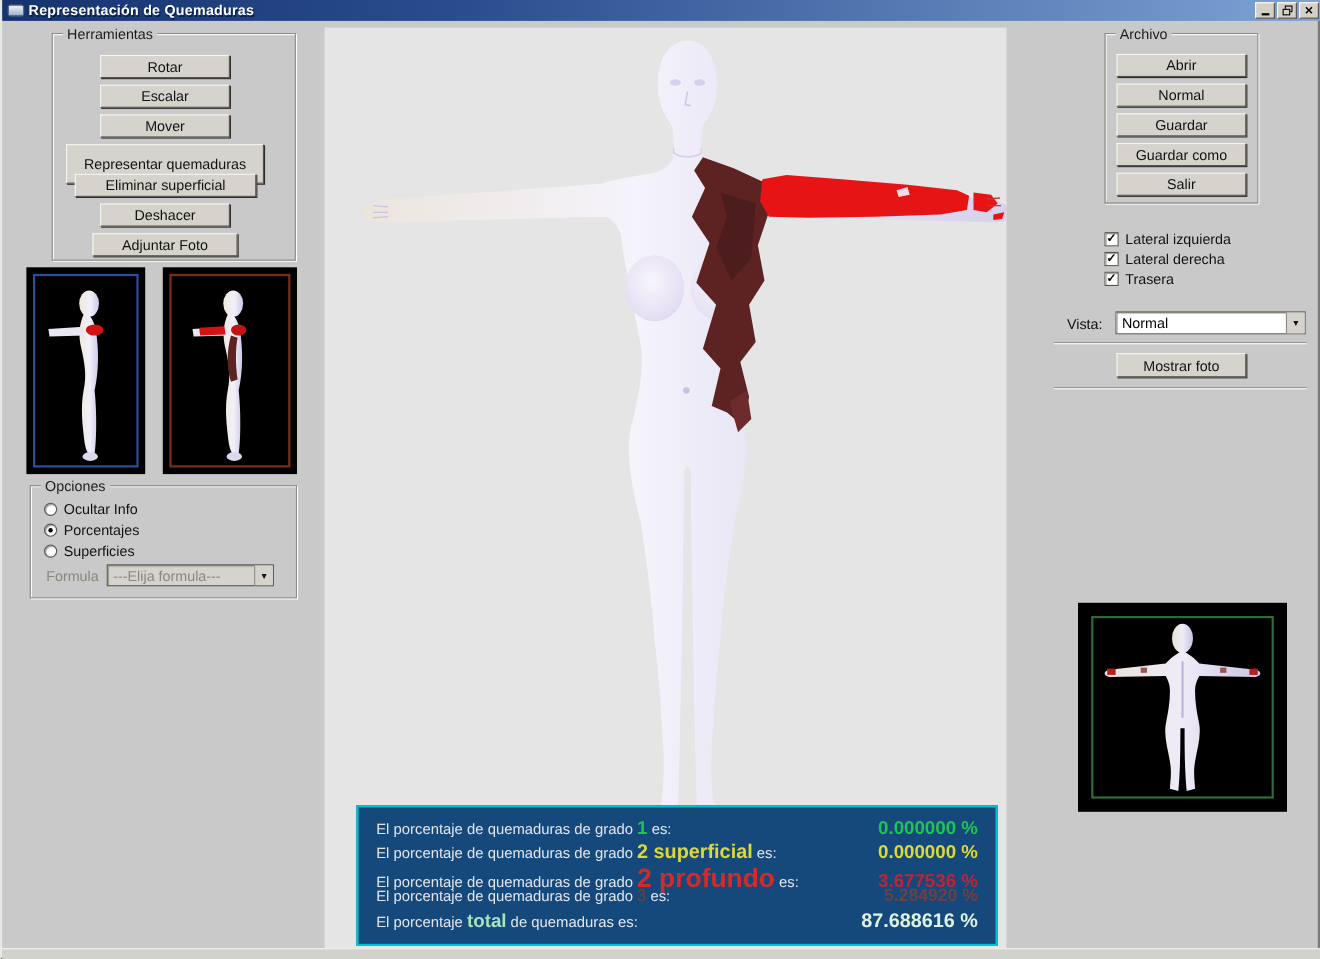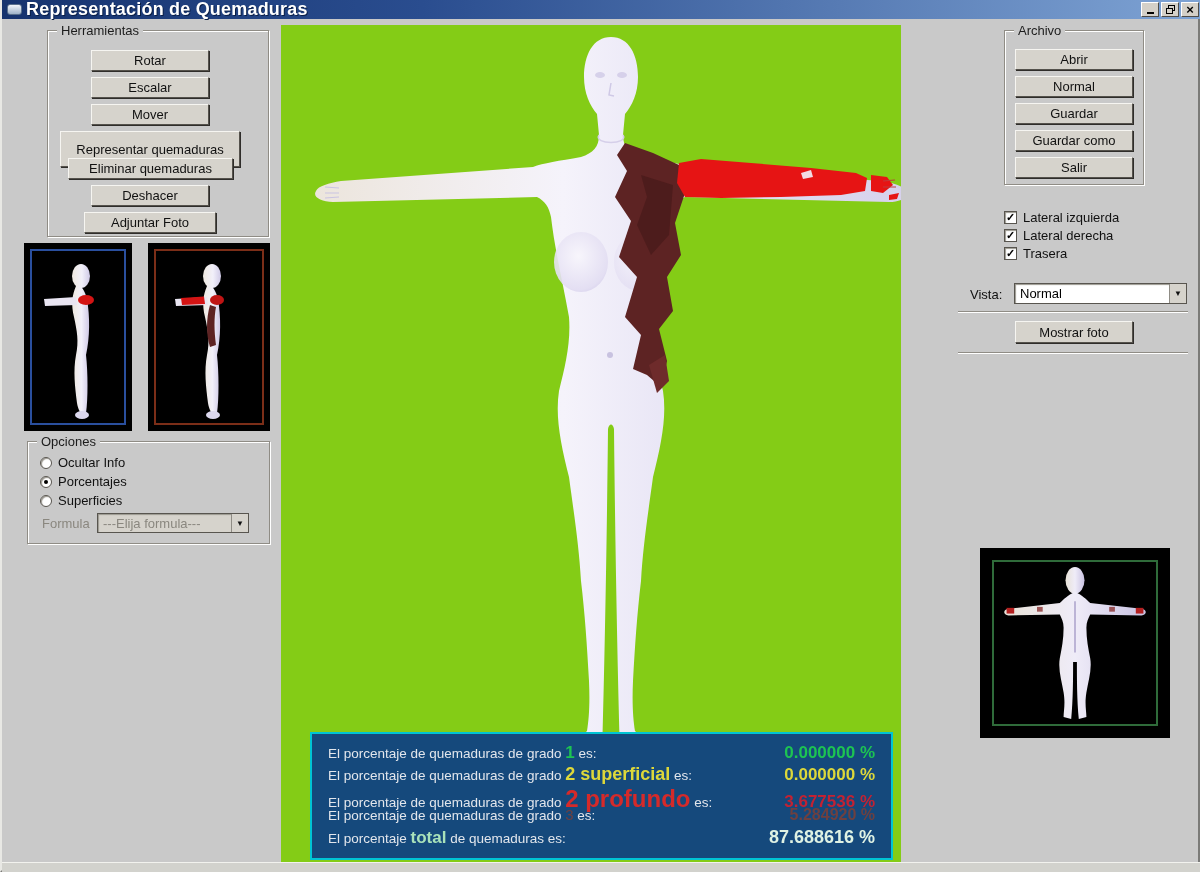--- a/index.html
+++ b/index.html
@@ -7,21 +7,21 @@
   *{box-sizing:border-box;}
   .window{position:relative;width:1200px;height:872px;background:#c9c9c9;
     border-left:2px solid #e8e8e4;border-right:2px solid #7b7b78;border-bottom:2px solid #7b7b78;}
 
   
   .titlebar{position:absolute;left:0;top:0;width:1200px;height:19px;
     background:linear-gradient(90deg,#16336e 0%,#2a4d8f 35%,#7ea3d4 100%);
     display:flex;align-items:center;padding:0 3px;color:#fff;}
   .app-icon{width:15px;height:11px;border-radius:3px;margin:0 4px 0 2px;
     background:linear-gradient(180deg,#f2f5fa,#9fb3c9);border:1px solid #5a708c;}
-  .titletext{font-size:18px;font-weight:bold;letter-spacing:.2px;
+  .titletext{font-size:13px;font-weight:bold;letter-spacing:.2px;
     text-shadow:1px 1px 0 #0a1e45;white-space:nowrap;}
   .win-controls{margin-left:auto;display:flex;gap:2px;}
   .winbtn{width:18px;height:15px;background:#d4d0c8;border:1px solid;
     border-color:#ffffff #4e4c48 #4e4c48 #ffffff;display:flex;align-items:center;
     justify-content:center;padding:0;cursor:pointer;}
   .glyph-min{width:7px;height:2px;background:#000;margin-top:7px;}
   .glyph-restore{position:relative;width:9px;height:9px;}
   .glyph-restore::before{content:"";position:absolute;top:0;right:0;width:5px;height:4px;border:1px solid #000;}
   .glyph-restore::after{content:"";position:absolute;bottom:0;left:0;width:5px;height:4px;border:1px solid #000;background:#d4d0c8;}
   .glyph-close{font-size:13px;font-weight:bold;color:#000;line-height:11px;}
@@ -47,21 +47,21 @@
   .dropdown{position:absolute;background:#fff;border:1px solid #58554f;
     box-shadow:inset 1px 1px 1px #9b988f;display:flex;align-items:center;
     font-size:13px;color:#000;padding-left:5px;}
   .dd-btn{margin-left:auto;width:17px;height:100%;background:#d6d3cc;
     border-left:1px solid #8f8c85;display:flex;align-items:center;justify-content:center;
     font-size:8px;color:#111;cursor:pointer;}
   .dropdown.disabled{background:#d6d3cc;color:#8a877f;}
   .separator{position:absolute;height:2px;border-top:1px solid #8f8c85;border-bottom:1px solid #fff;}
 
   
-  .viewport{position:absolute;left:279px;top:25px;width:620px;height:837px;background:#84cc16;}
+  .viewport{position:absolute;left:293px;top:25px;width:620px;height:837px;background:#e5e5e5;}
   .thumb{position:absolute;background:#000;}
   .thumb-inner{position:absolute;inset:6px;border-width:2px;border-style:solid;}
 
   
   .info-panel{position:absolute;left:29px;top:707px;width:583px;height:128px;
     background:#15497c;border:2px solid #00c4d4;padding:9px 16px 0 16px;}
   .info-row{display:flex;align-items:baseline;height:21px;white-space:pre;}
   .info-prefix,.info-suffix{font-size:13.5px;color:#e2e6ec;}
   .info-value{margin-left:auto;font-weight:bold;font-size:17px;}
   .grade{font-weight:bold;}
@@ -100,21 +100,21 @@
     </div>
   </div>
 
   <div class="group" style="left:45px;top:30px;width:222px;height:207px;">
     <span class="group-label">Herramientas</span>
   </div>
   <button class="btn95" style="left:89px;top:50px;width:118px;height:21px;">Rotar</button>
   <button class="btn95" style="left:89px;top:77px;width:118px;height:21px;">Escalar</button>
   <button class="btn95" style="left:89px;top:104px;width:118px;height:21px;">Mover</button>
   <button class="btn95" style="left:58px;top:131px;width:180px;height:36px;">Representar quemaduras</button>
-  <button class="btn95" style="left:66px;top:158px;width:165px;height:21px;">Eliminar quemaduras</button>
+  <button class="btn95" style="left:66px;top:158px;width:165px;height:21px;">Eliminar superficial</button>
   <button class="btn95" style="left:89px;top:185px;width:118px;height:21px;">Deshacer</button>
   <button class="btn95" style="left:82px;top:212px;width:132px;height:21px;">Adjuntar Foto</button>
 
   <div class="thumb" style="left:22px;top:243px;width:108px;height:188px;">
     <div class="thumb-inner" style="border-color:#2a4f9e;"></div>
     <svg width="108" height="188" viewBox="0 0 108 188">
       <defs>
         <linearGradient id="sk1" x1="0" y1="0" x2="1" y2="0">
           <stop offset="0" stop-color="#efe9e0"></stop>
             <stop offset=".55" stop-color="#f2f0fa"></stop>

